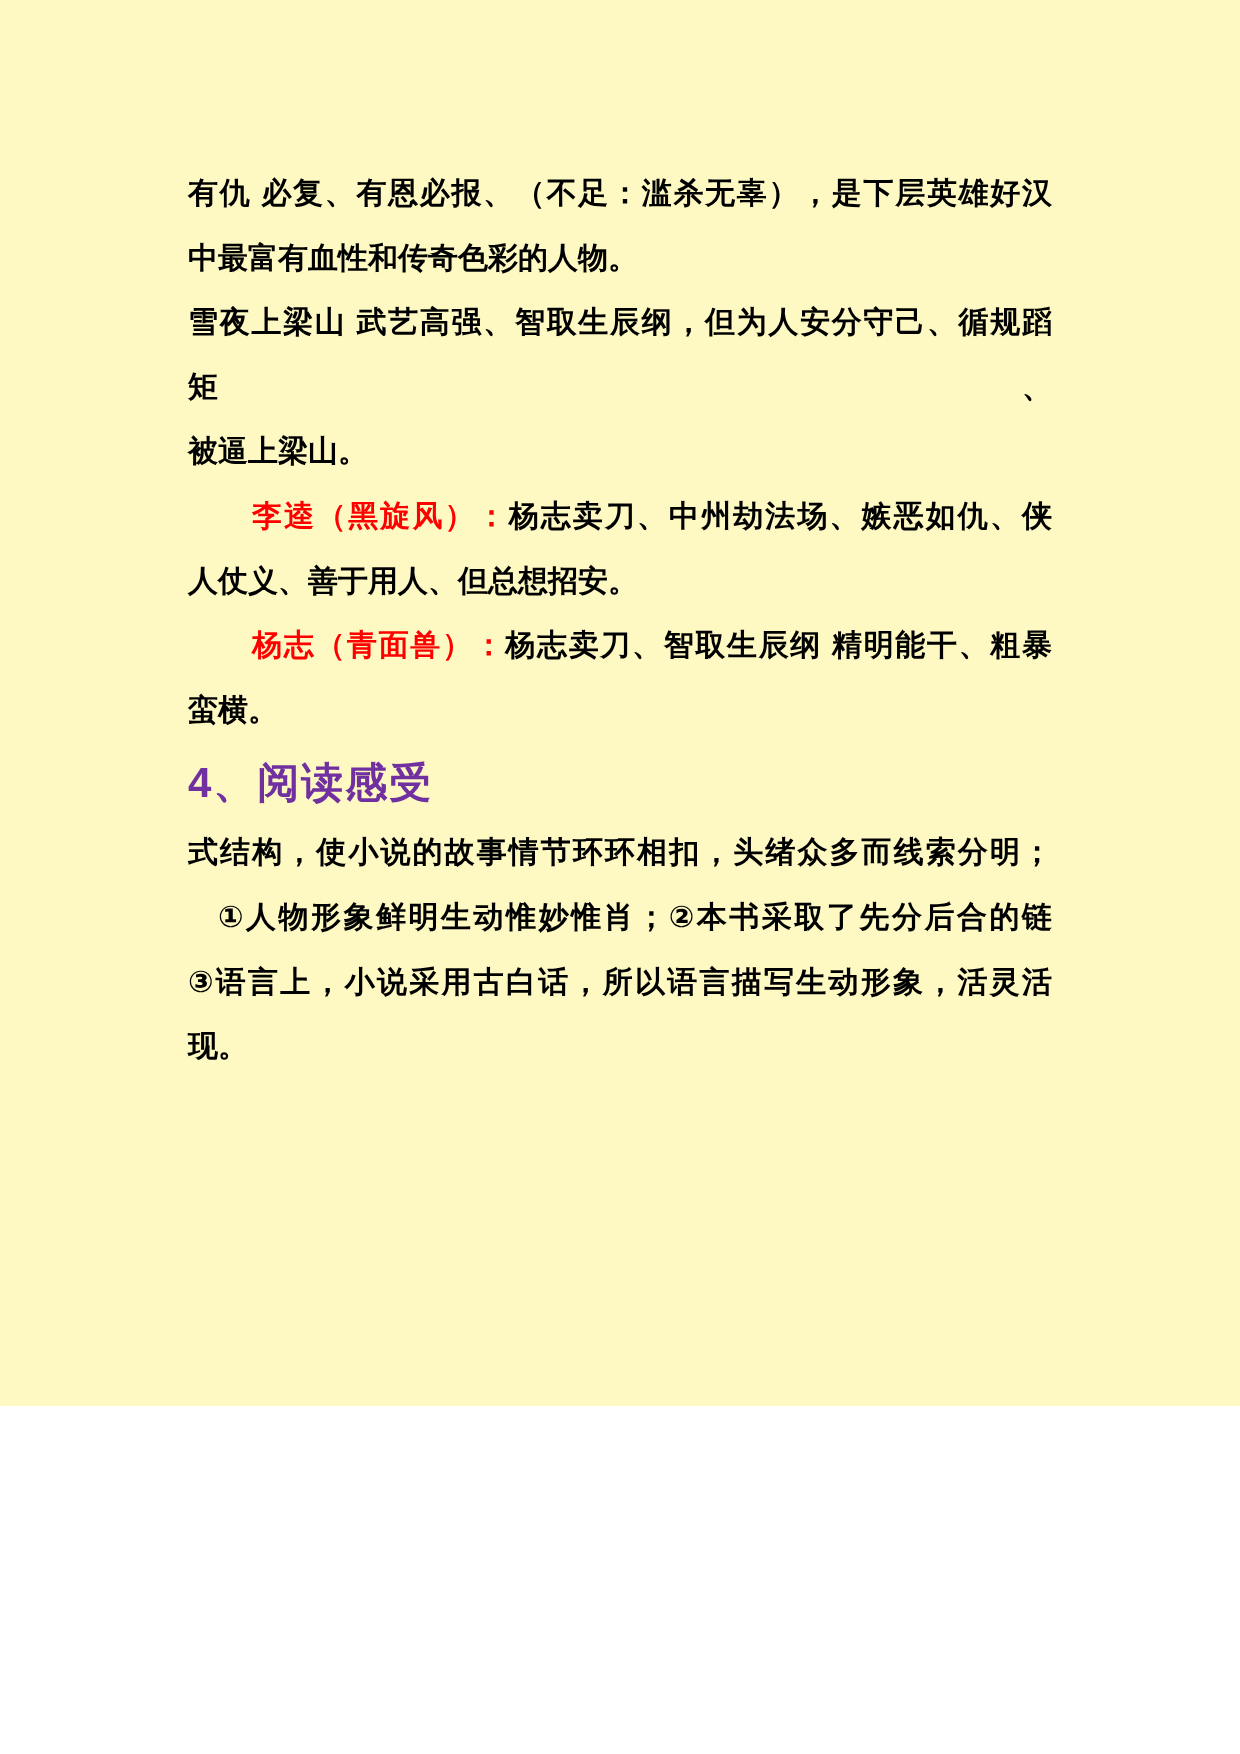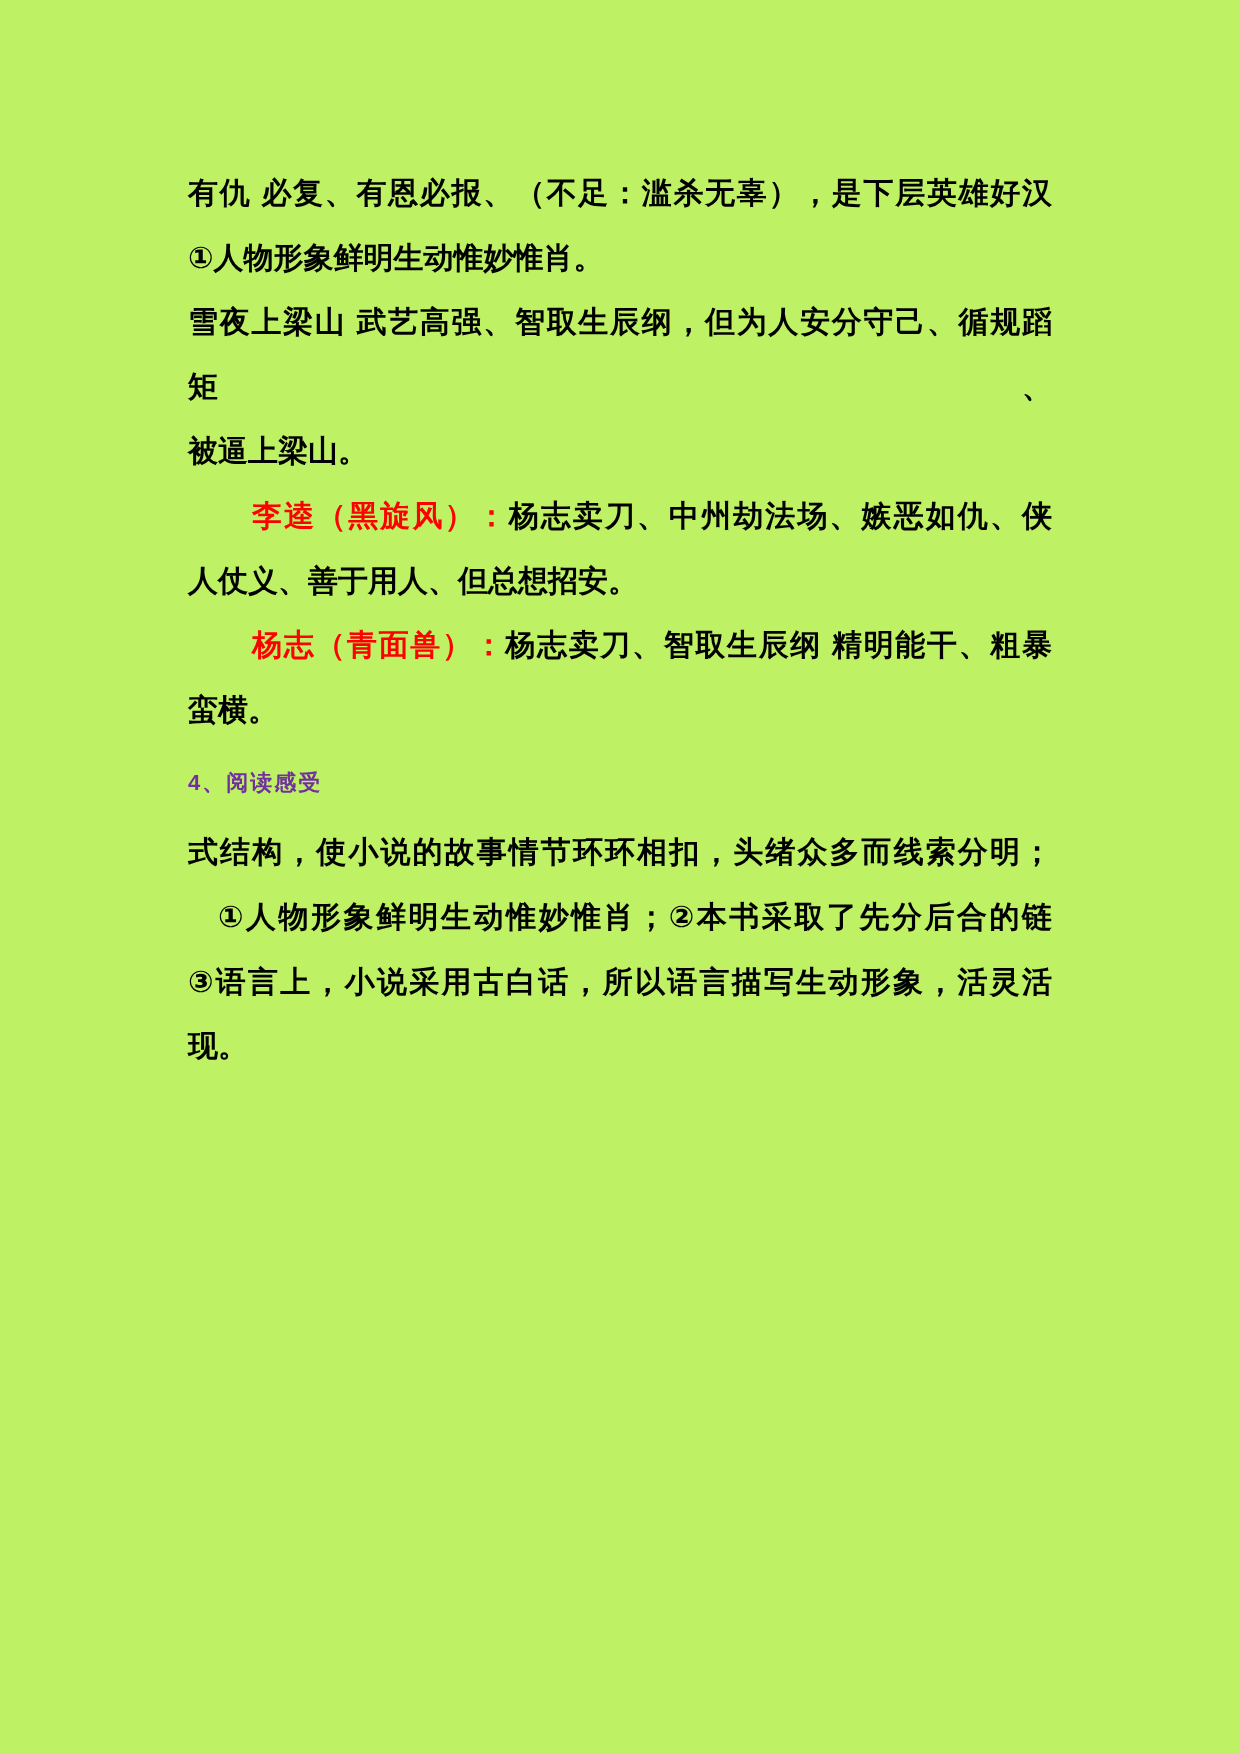--- a/index.html
+++ b/index.html
@@ -3,23 +3,23 @@
 <meta charset="utf-8">
 <style>
   html, body {
     margin: 0;
     padding: 0;
     background: #ffffff;
   }
   .page {
     position: relative;
     width: 1240px;
-    height: 1754px;
+    height: 1406px;
     margin: 0 auto;
-    background: #bef264;
+    background: #fef9c3;
     overflow: hidden;
     font-family: "Liberation Sans", "DejaVu Sans", sans-serif;
   }
   .body-text {
     position: absolute;
     left: 188px;
     top: 161px;
     width: 864px;
     color: var(--body-color, #000000);
     font-weight: 700;
@@ -39,35 +39,35 @@
   }
   
   .ind2 { text-indent: 64px; }   
   .ind1 { text-indent: 30px; }   
   .red {
     color: var(--red-color, #ff0000);
   }
   .heading {
     margin: 4px 0 0 0;
     padding: 0;
-    font-size: 22px;
+    font-size: 42px;
     line-height: 74px;
     font-weight: 700;
     color: var(--heading-color, #7030a0);
     letter-spacing: 2px;
   }
 </style>
 </head>
 <body>
 
 <div class="page">
   <div class="body-text">
 
     <p class="ln just">有仇 必复、有恩必报、（不足：滥杀无辜），是下层英雄好汉</p>
-    <p class="ln">①人物形象鲜明生动惟妙惟肖。</p>
+    <p class="ln">中最富有血性和传奇色彩的人物。</p>
 
 
     <p class="ln just">雪夜上梁山 武艺高强、智取生辰纲，但为人安分守己、循规蹈矩、</p>
     <p class="ln">被逼上梁山。</p>
 
     <p class="ln ind2 just"><span class="red">李逵（黑旋风）：</span><span>杨志卖刀、中州劫法场、嫉恶如仇、侠</span></p>
 
     <p class="ln">人仗义、善于用人、但总想招安。</p>
 
     <p class="ln ind2 just"><span class="red">杨志（青面兽）：</span><span>杨志卖刀、智取生辰纲 精明能干、粗暴</span></p>

